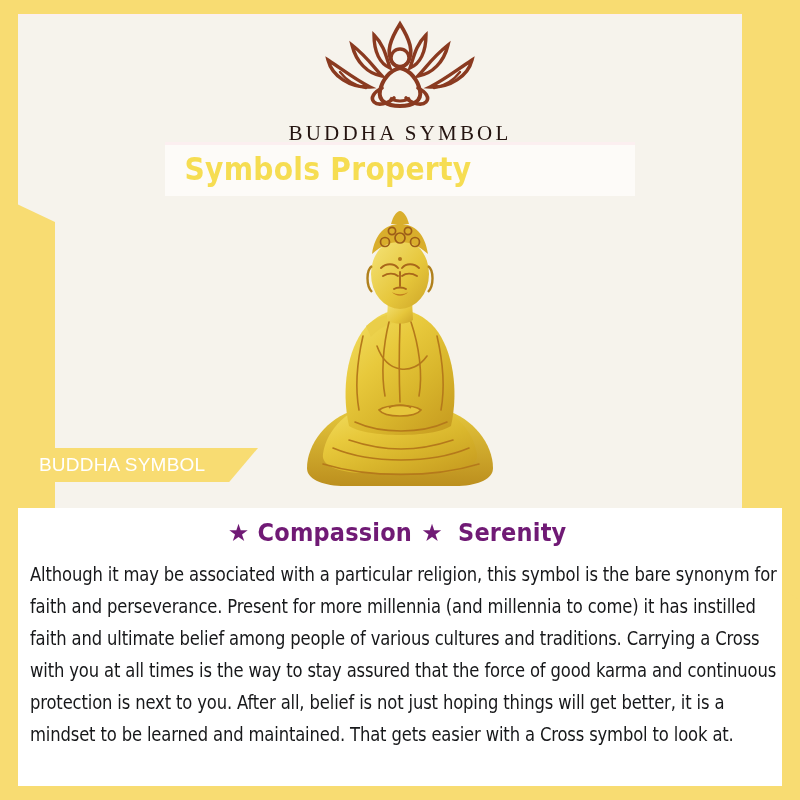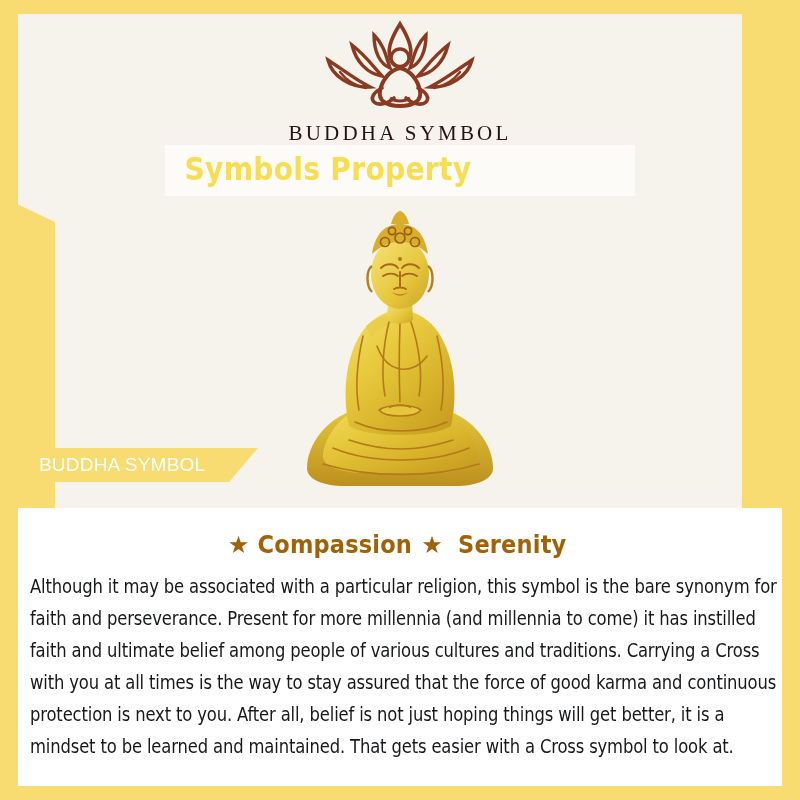--- a/index.html
+++ b/index.html
@@ -150,26 +150,26 @@
   .content-panel {
     position: absolute;
     left: 18px;
     top: 508px;
     width: 764px;
     height: 278px;
     background: #FFFFFF;
   }
 
   .subtitle-row {
-    margin-top: 22px;
+    margin-top: 10px;
     text-align: center;
     font-family: "DejaVu Sans", sans-serif;
     font-weight: bold;
     font-size: 25px;
-    color: #a16207;
+    color: #701a75;
     white-space: nowrap;
     letter-spacing: 0.2px;
   }
   .subtitle-row .star { font-size: 24px; }
   .subtitle-word { transform: scaleX(0.9); display: inline-block; }
 
   .body-copy {
     margin: 12px 12px 0 12px;
     font-family: "DejaVu Sans Condensed", "Liberation Sans Narrow", "Liberation Sans", sans-serif;
     font-size: 19.3px;

